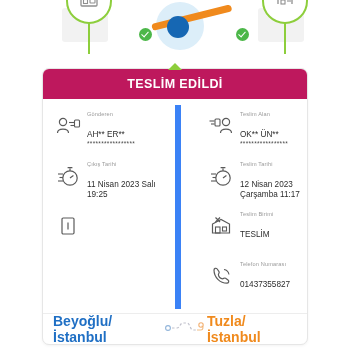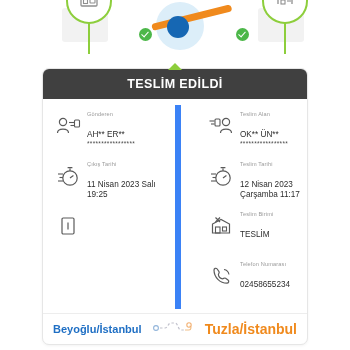--- a/index.html
+++ b/index.html
@@ -106,21 +106,21 @@
     left: 42px; top: 68px;
     width: 266px;
     background: #ffffff;
     border: 1px solid #e6e6e6;
     border-radius: 7px;
     box-sizing: border-box;
     box-shadow: 0 1px 3px rgba(0,0,0,0.05);
   }
   #status-banner {
     position: relative;
-    background: #404040;
+    background: #be185d;
     border-radius: 6px 6px 0 0;
     height: 30px;
     display: flex;
     align-items: center;
     justify-content: center;
   }
   #status-banner::before {
     content: "";
     position: absolute;
     left: 50%; top: -6px;
@@ -190,24 +190,23 @@
   
   #card-footer {
     border-top: 1px solid #ededed;
     height: 30px;
     display: flex;
     align-items: center;
     justify-content: space-between;
     padding: 0 10px;
   }
   #footer-origin {
-    font-size: 11px;
+    font-size: 14px;
     font-weight: bold;
     color: #1F6FC4;
-    text-align: center;
   }
   #footer-destination {
     font-size: 14px;
     font-weight: bold;
     color: #F08A1D;
   }
   #footer-route-icon { opacity: 0.85; }
 </style>
 </head>
 <body>
@@ -355,21 +354,21 @@
 
       <div class="detail-row">
         <span class="detail-icon">
           <svg width="24" height="24" viewBox="0 0 24 24">
             <path d="M5 6 C5 4.5 7 3.5 8.2 5 L10 7.6 C10.8 8.8 9.4 9.6 9.4 10.6 C9.4 12.8 11.4 14.8 13.6 14.8 C14.6 14.8 15.4 13.4 16.6 14.2 L19 16 C20.5 17.2 19.5 19.2 18 19.2 C11 19.2 5 13.2 5 6 Z" fill="none" stroke="#5a5a5a" stroke-width="1.2"></path>
             <path d="M15 5.5 C18 6 19.5 8 20 10.5" fill="none" stroke="#5a5a5a" stroke-width="1.1"></path>
           </svg>
         </span>
         <span class="detail-text">
           <span class="detail-label" style="display: block;">Telefon Numarası</span>
-          <span class="detail-value" style="display: block;">02458655234</span>
+          <span class="detail-value" style="display: block;">01437355827</span>
         </span>
       </div>
     </div>
   </div>
 
   <div id="card-footer">
     <span id="footer-origin">Beyoğlu/İstanbul</span>
     <span id="footer-route-icon">
       <svg width="44" height="16" viewBox="0 0 44 16">
         <circle cx="5" cy="9" r="2.4" fill="none" stroke="#7FA8D4" stroke-width="1.1"></circle>

